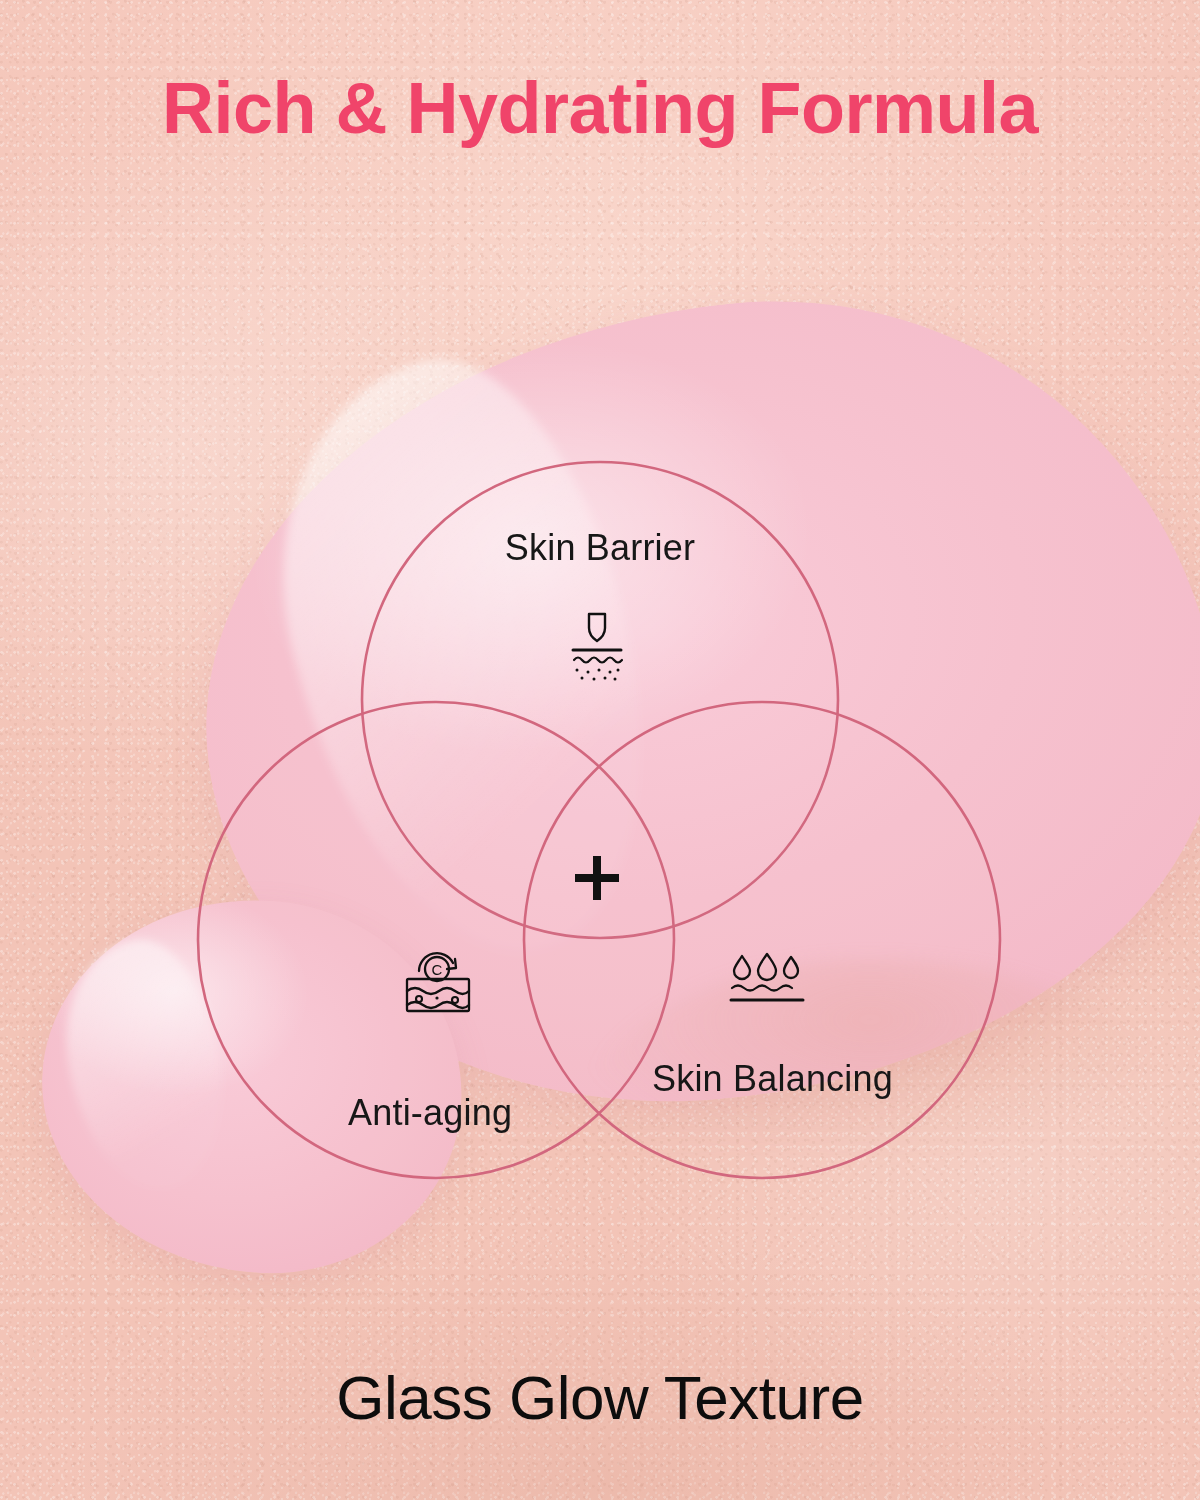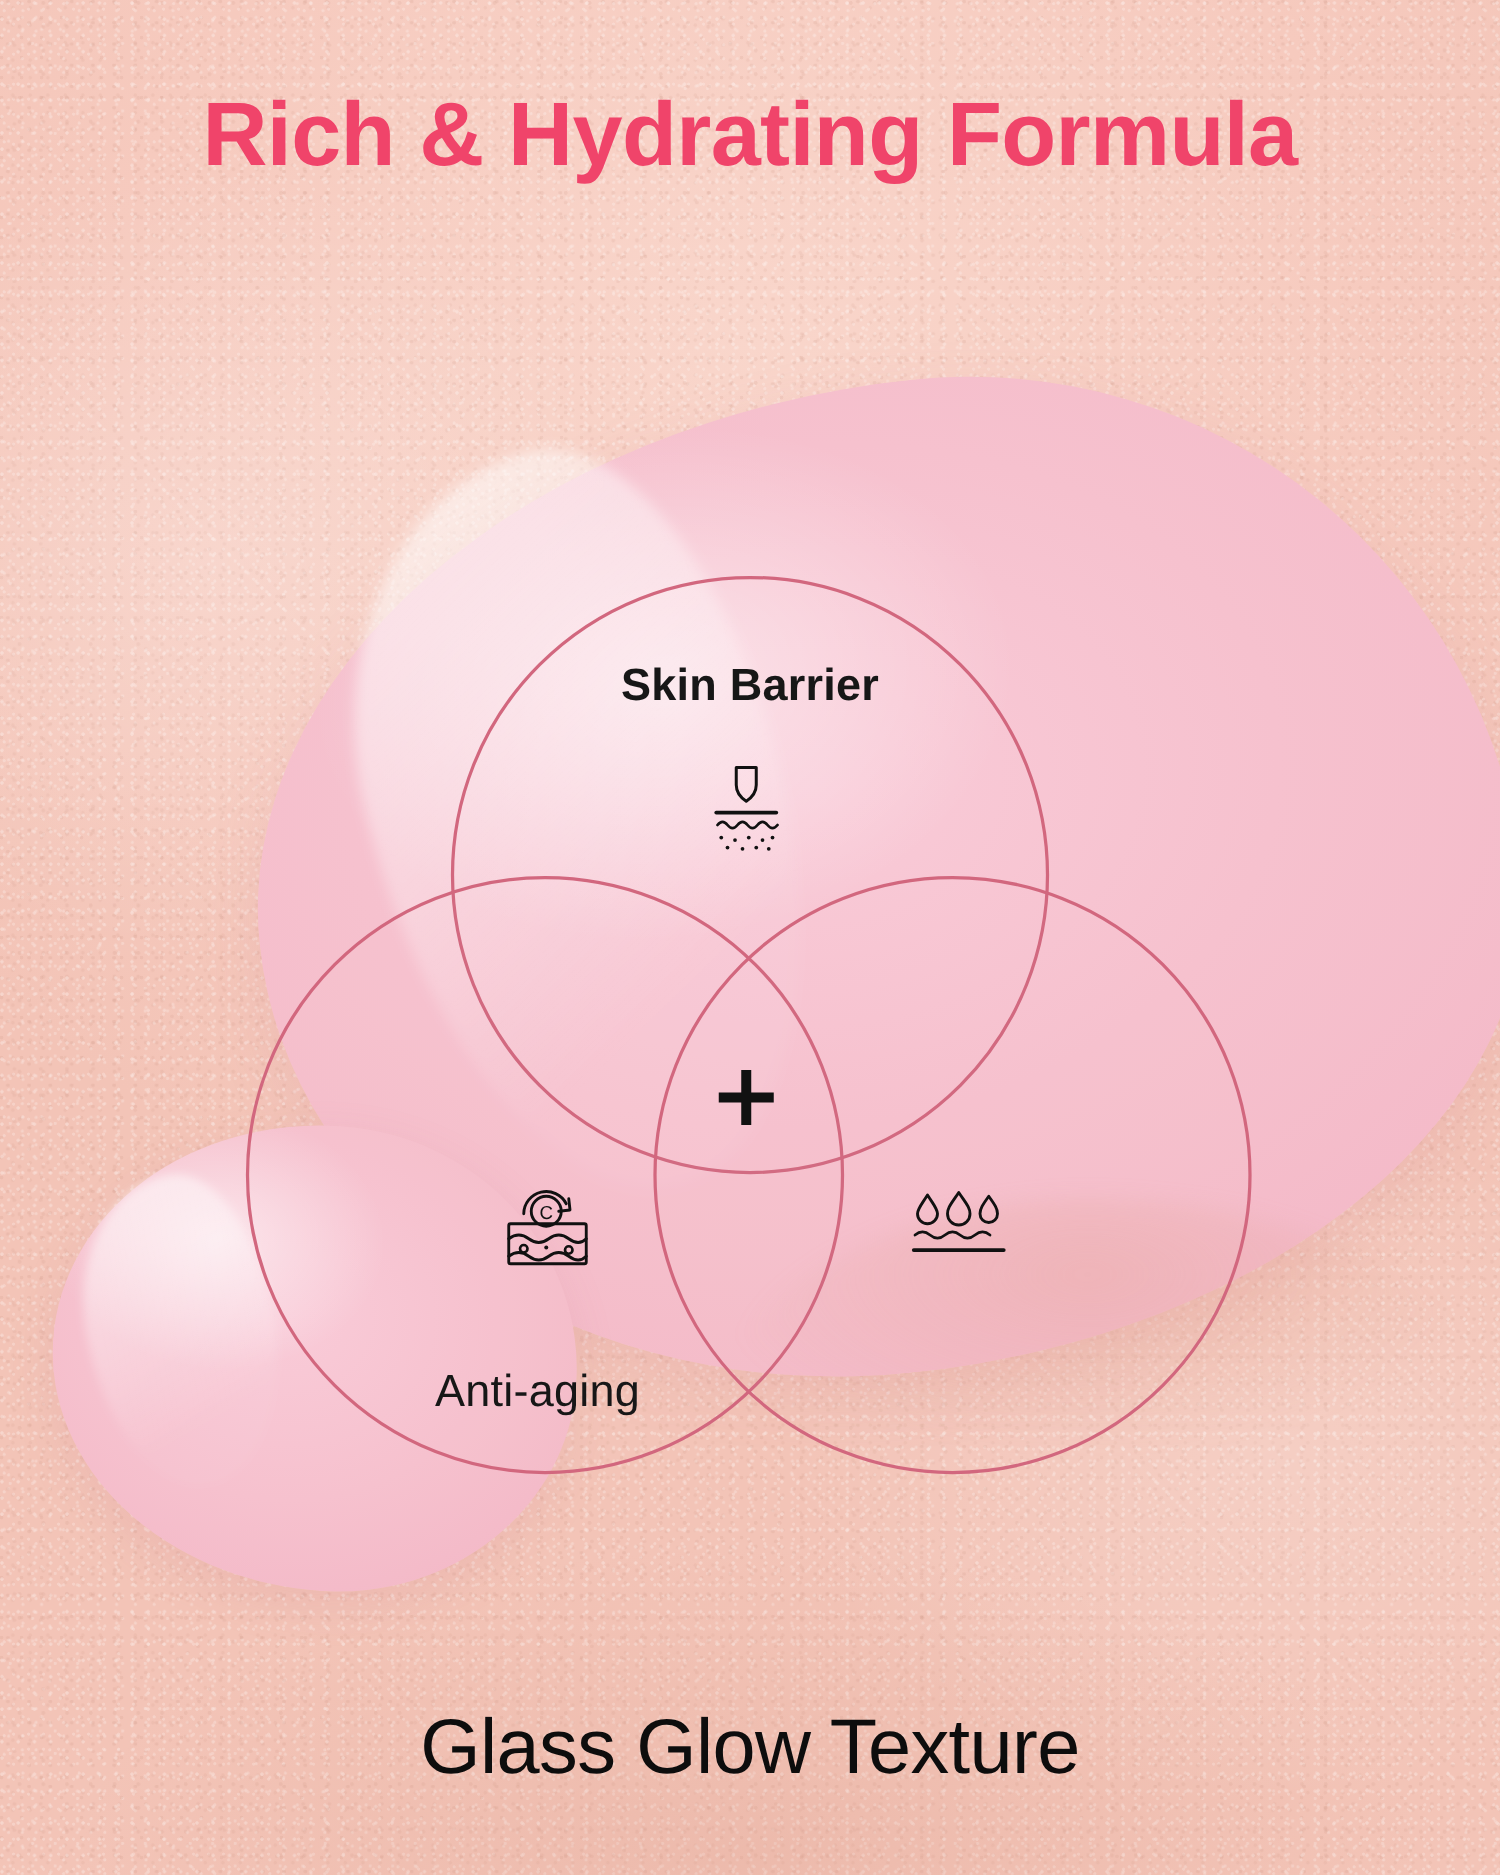--- a/index.html
+++ b/index.html
@@ -152,21 +152,21 @@
   }
 
   .venn-label {
     position: absolute;
     font-size: 36px;
     font-weight: 400;
     color: #171717;
     white-space: nowrap;
     letter-spacing: .2px;
   }
-  .lbl-barrier  { left: 0; right: 0; top: 527px; text-align: center; font-weight: bold; }
+  .lbl-barrier  { left: 0; right: 0; top: 527px; text-align: center; }
   .lbl-aging    { left: 348px; top: 1092px; }
   .lbl-balance  { left: 652px; top: 1058px; }
 
   .venn-icon { position: absolute; }
   .icn-barrier { left: 547px; top: 608px; width: 100px; height: 76px; }
   .icn-aging   { left: 393px; top: 947px; width: 96px;  height: 72px; }
   .icn-balance { left: 726px; top: 950px; width: 82px;  height: 60px; }
 
   .plus-sign {
     position: absolute;
@@ -194,20 +194,21 @@
   <div class="headline">Rich &amp; Hydrating Formula</div>
 
   <svg class="venn-svg" viewBox="0 0 1200 1500">
     <circle class="venn-circle" cx="600" cy="700" r="238"></circle>
     <circle class="venn-circle" cx="436" cy="940" r="238"></circle>
     <circle class="venn-circle" cx="762" cy="940" r="238"></circle>
   </svg>
 
   <div class="venn-label lbl-barrier">Skin Barrier</div>
   <div class="venn-label lbl-aging">Anti-aging</div>
+  <div class="venn-label lbl-balance">Skin Balancing</div>
 
   <svg class="venn-icon icn-barrier" viewBox="0 0 100 76">
     <g fill="none" stroke="#111" stroke-width="2.4" stroke-linecap="round" stroke-linejoin="round">
       <path d="M42 6 h16 v14 c0 7 -5 11 -8 13 c-3 -2 -8 -6 -8 -13 z"></path>
       <path d="M26 42 H74" stroke-width="3"></path>
       <path d="M27 52 q4 -5 8 0 t8 0 t8 0 t8 0 t8 0 t8 0" stroke-width="2.2"></path>
     </g>
     <g fill="#111">
       <circle cx="30" cy="62" r="1.5"></circle>
         <circle cx="41" cy="64" r="1.5"></circle>

